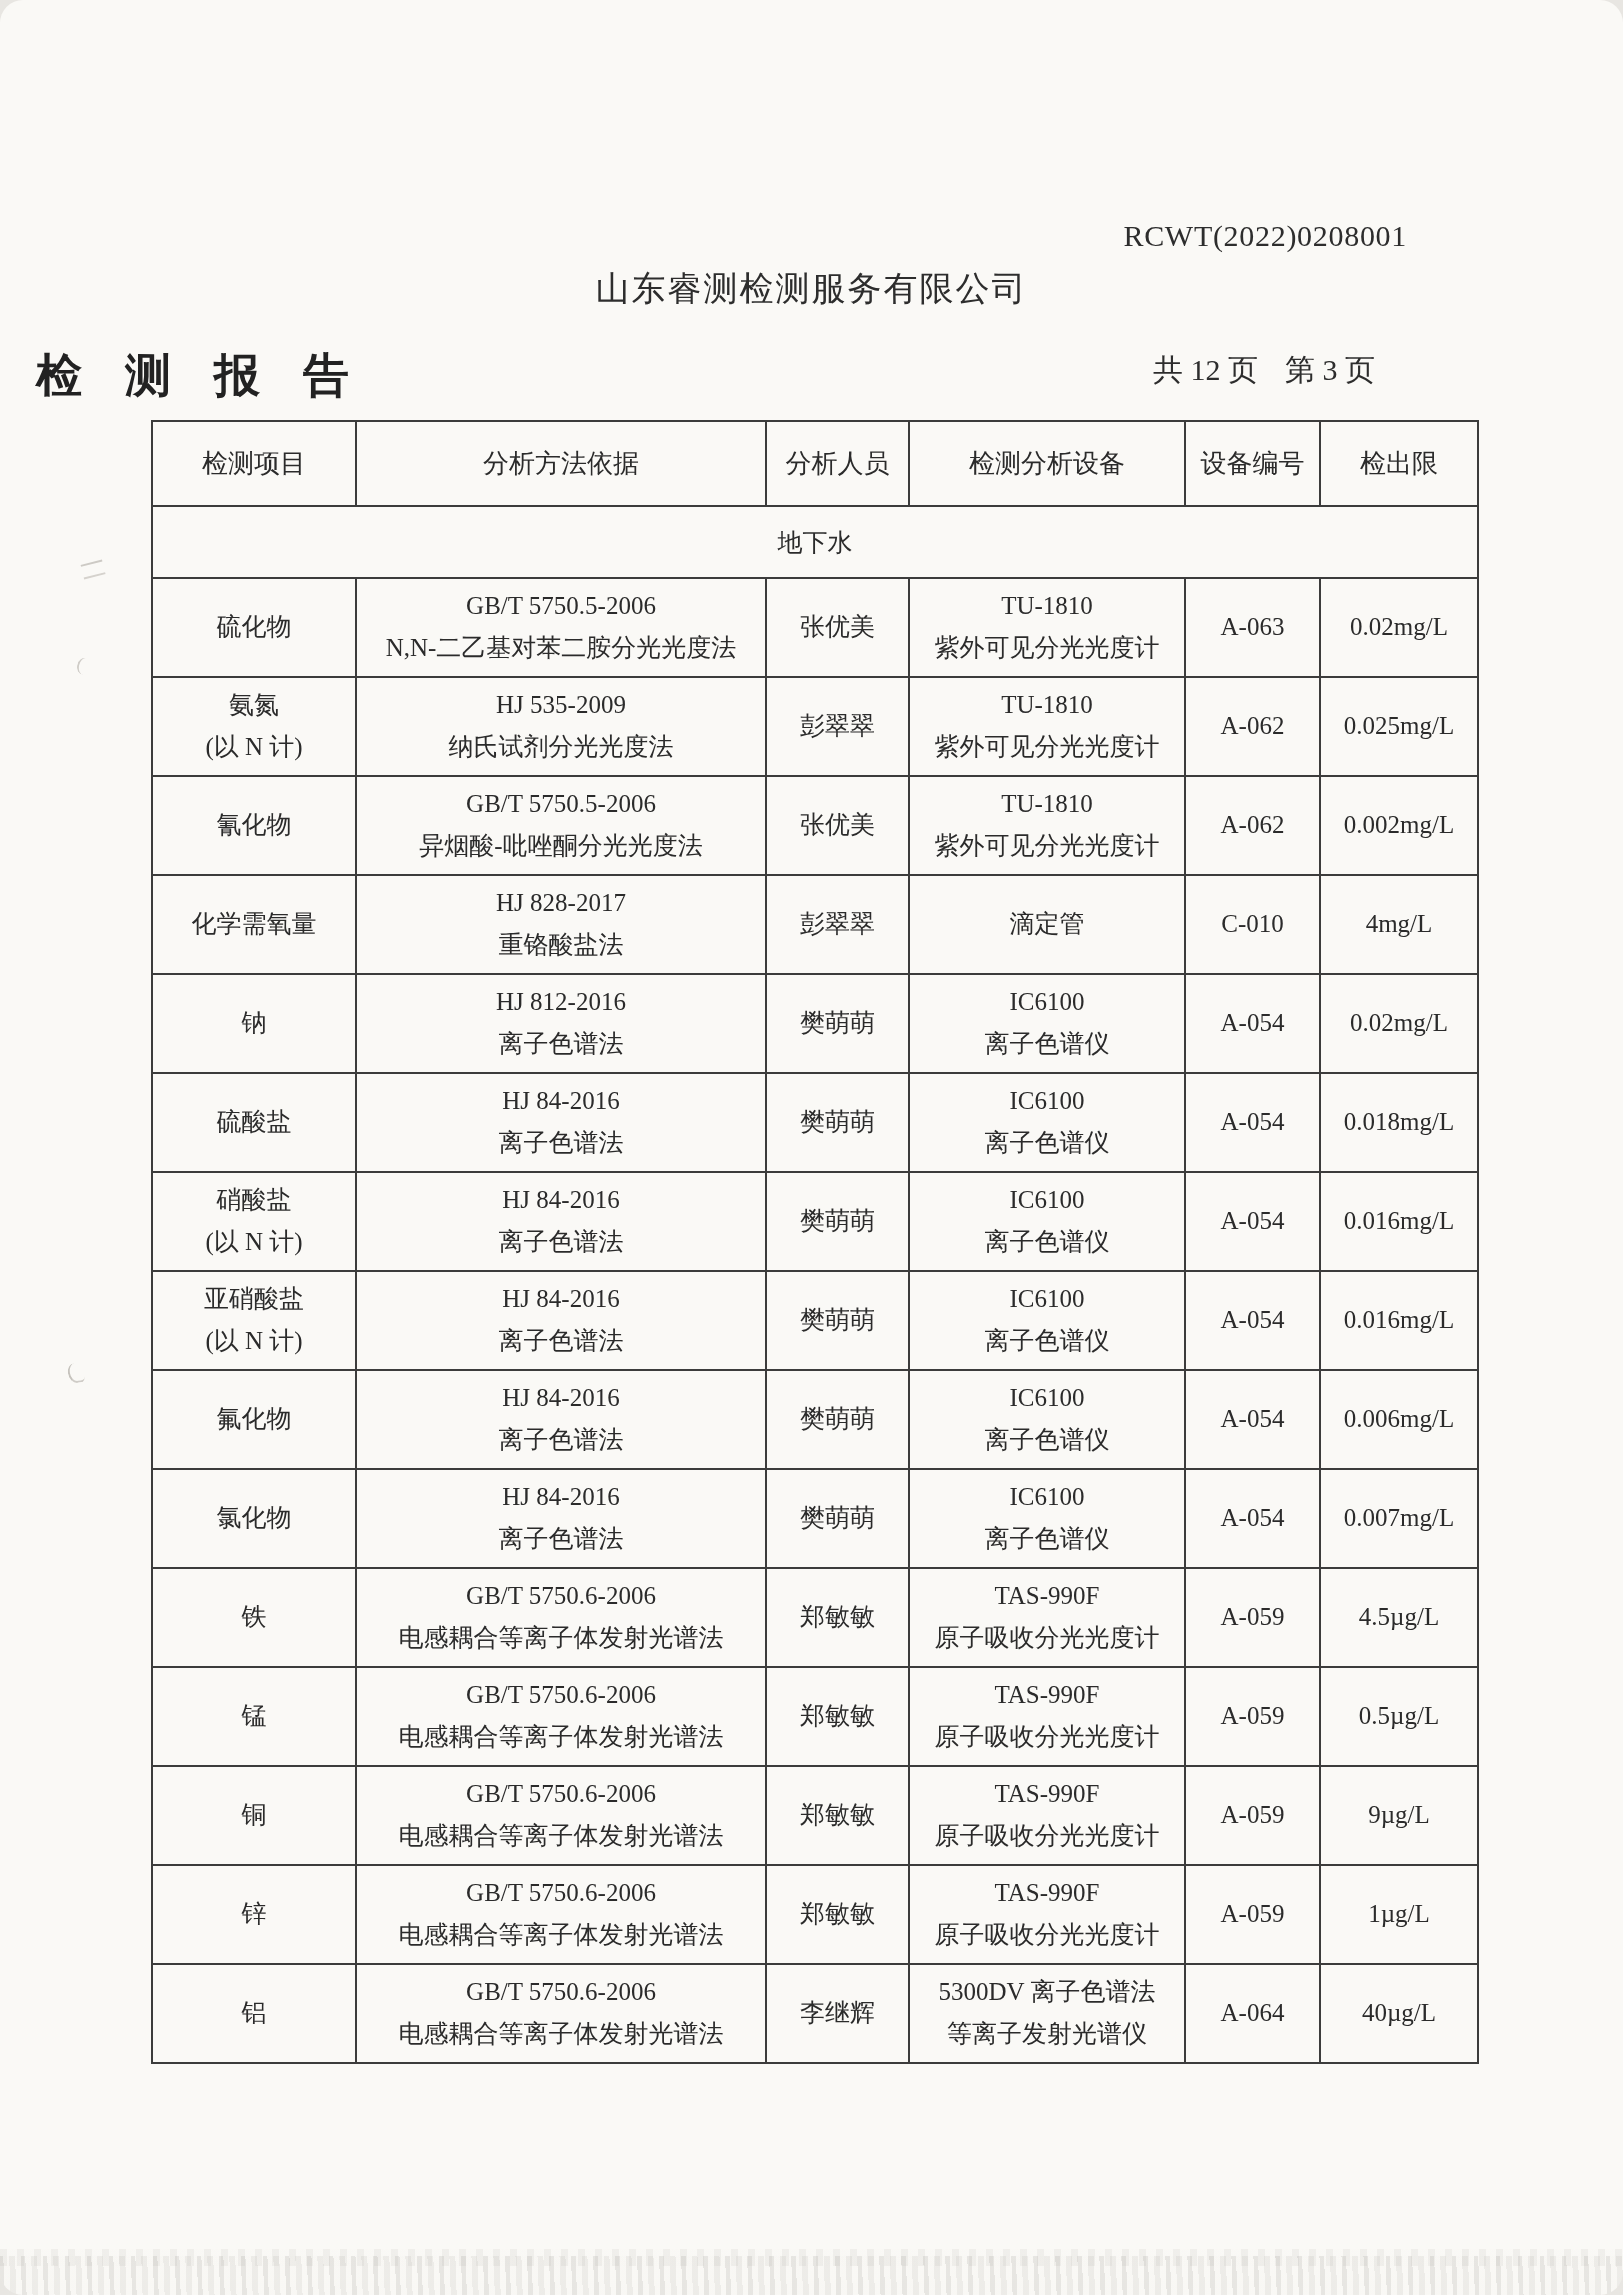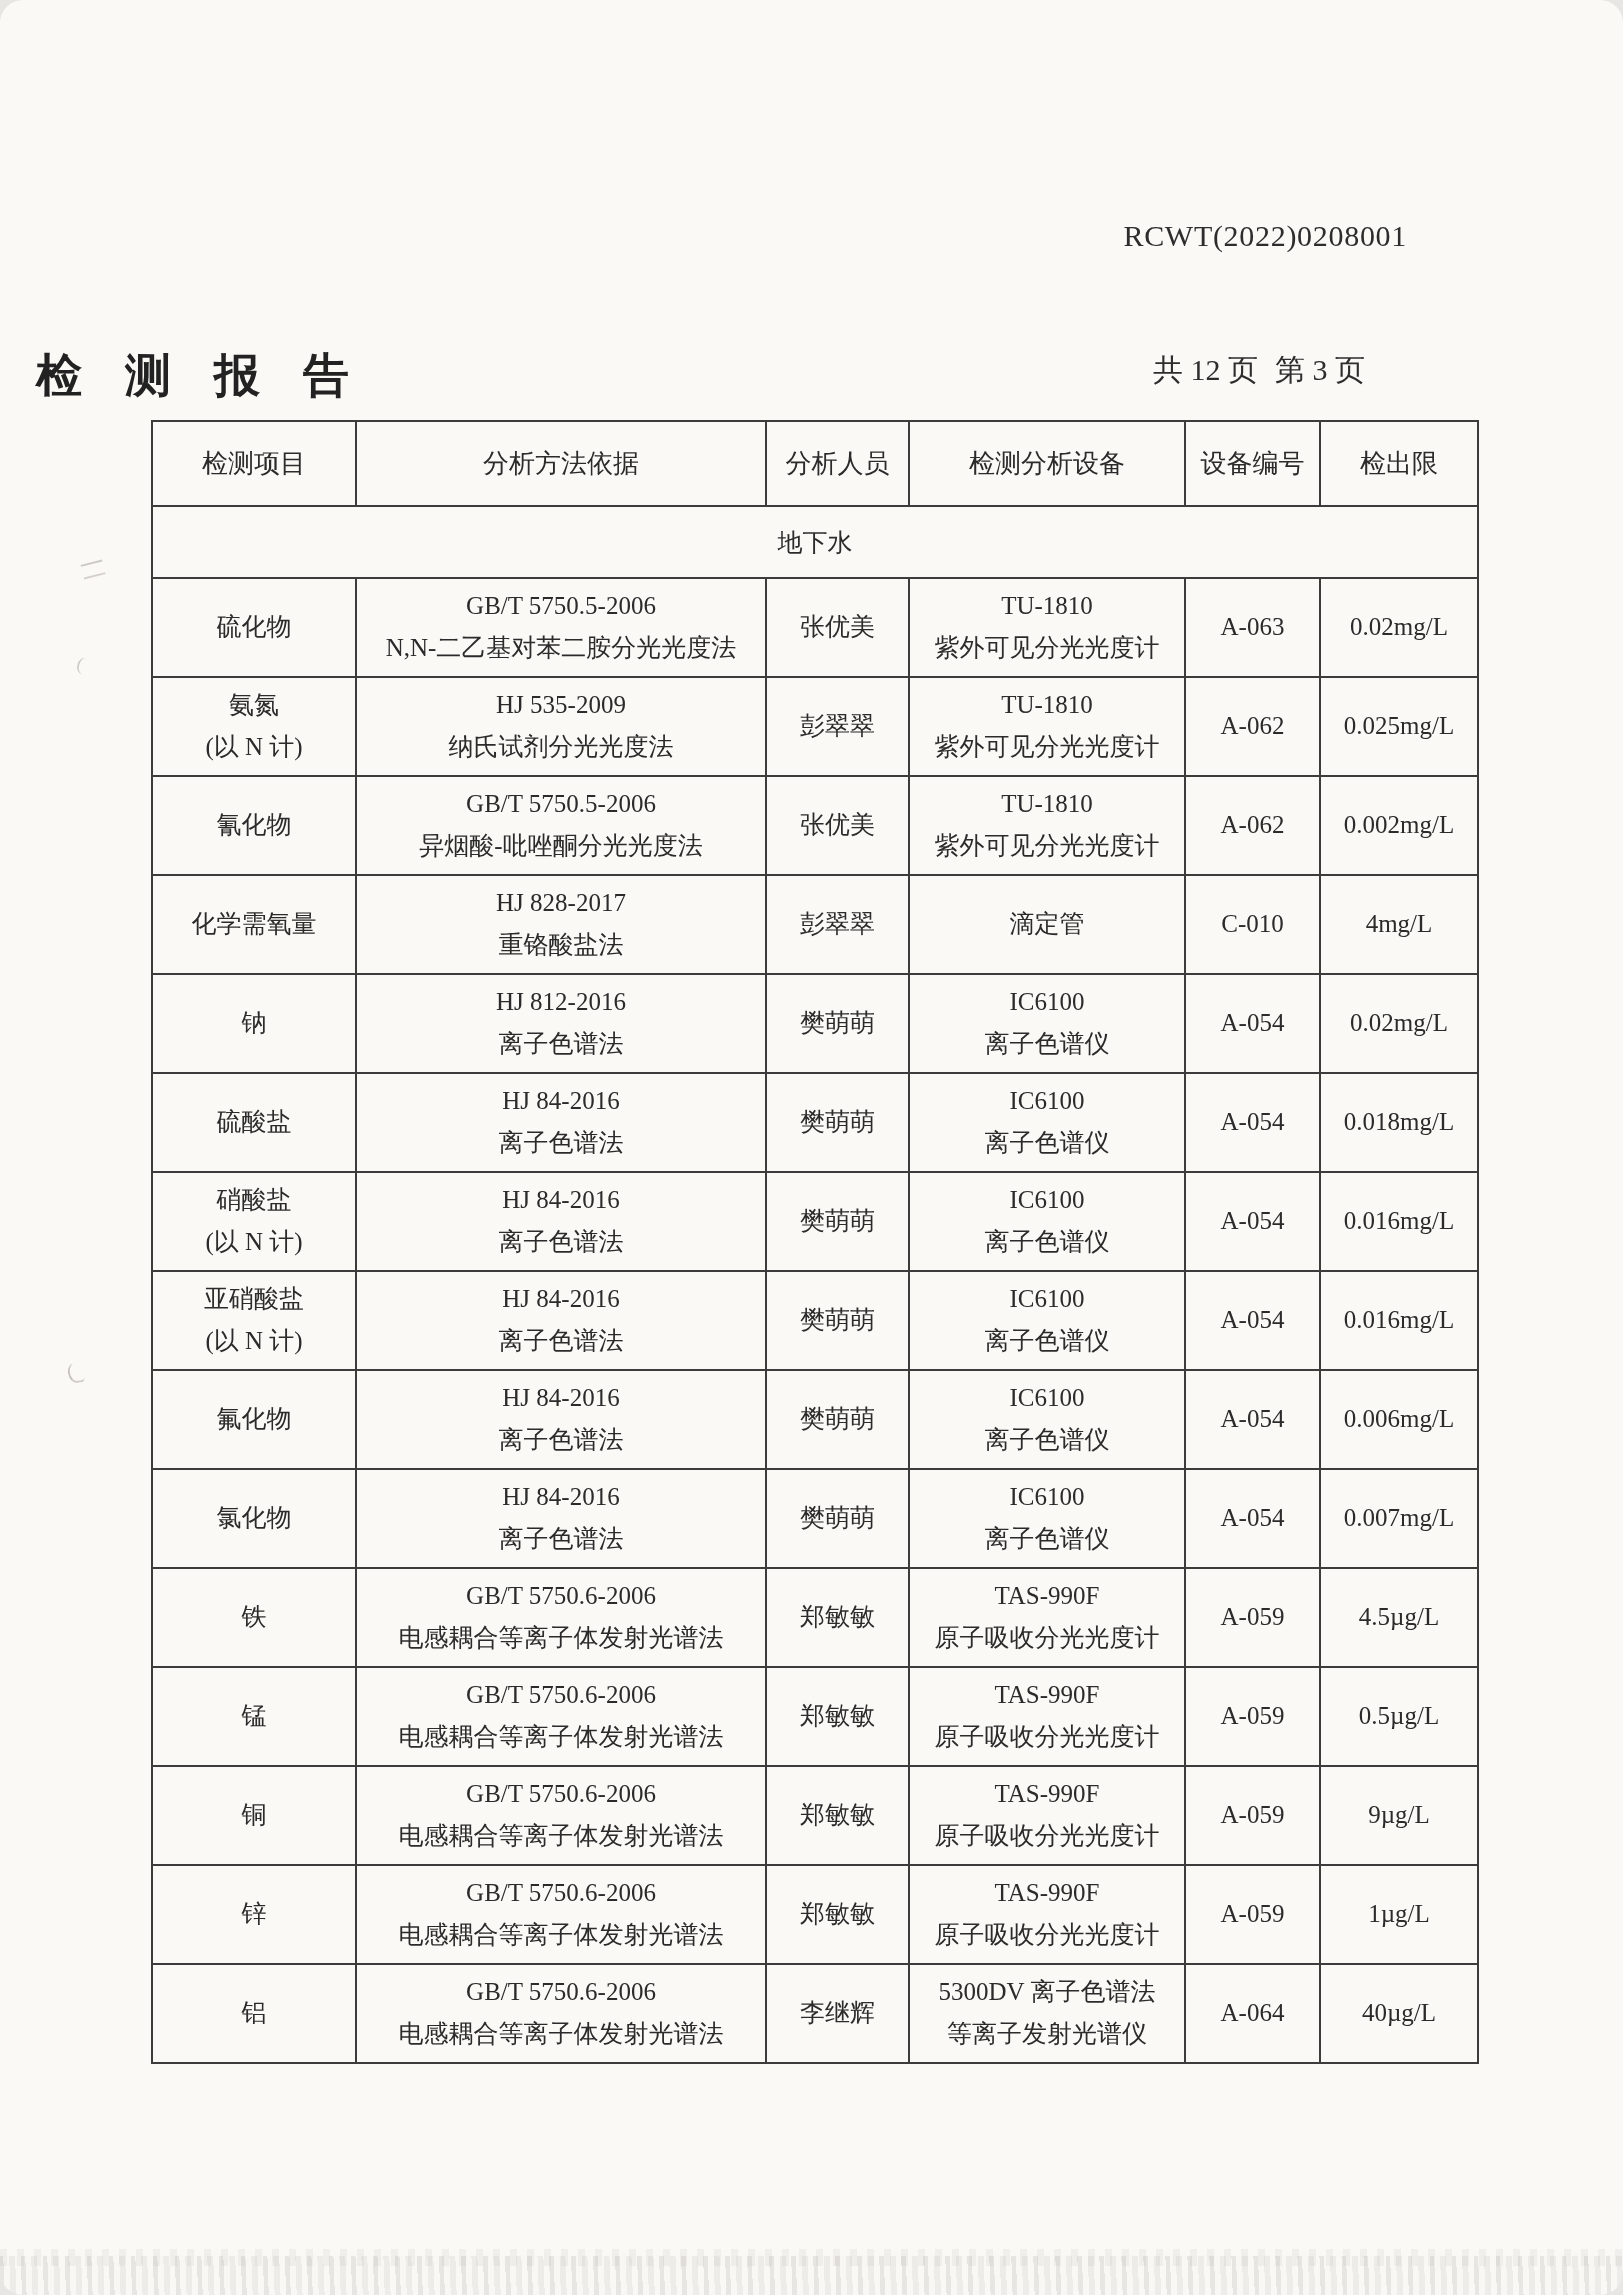--- a/index.html
+++ b/index.html
@@ -23,21 +23,21 @@
     white-space:nowrap;
   }
   .report-title{
     position:absolute;top:329px;left:0;width:1623px;
     margin:16px;padding-left:20px;box-sizing:border-box;
     text-align:left;font-size:46px;font-weight:bold;
     letter-spacing:43px;white-space:nowrap;color:#222;
   }
   .pagination{
     position:absolute;top:350px;left:1153px;
-    display:flex;gap:17px;font-size:30px;white-space:nowrap;
+    display:flex;gap:27px;font-size:30px;white-space:nowrap;
   }
   
   .table-wrap{position:absolute;left:151px;top:420px;width:1306px;}
   table.report{
     width:1325px;border-collapse:collapse;table-layout:fixed;
     font-size:25px;color:#2b2b2b;
   }
   table.report th,table.report td{
     border:2px solid #3c3c3c;padding:0;text-align:center;
     font-weight:normal;overflow:hidden;
@@ -87,20 +87,21 @@
         rgba(230,228,222,.03) 7.2px 17px);
   }
 </style>
 </head>
 <body>
 
 <div class="page">
 
   <div class="report-number">RCWT(2022)0208001</div>
 
+  <div class="company-name">山东睿测检测服务有限公司</div>
 
   <h1 class="report-title">检测报告</h1>
 
   <div class="pagination">
     <span>共 12 页</span>
     <span>第 3 页</span>
   </div>
 
   <div class="table-wrap">
     <table class="report">

